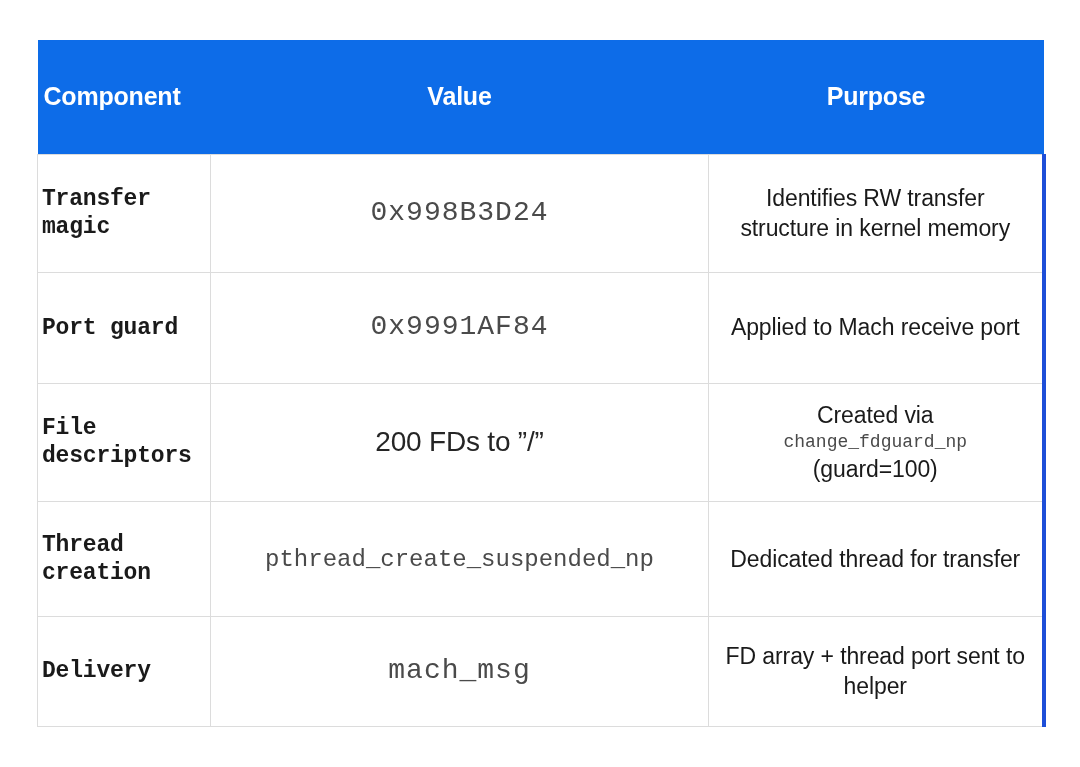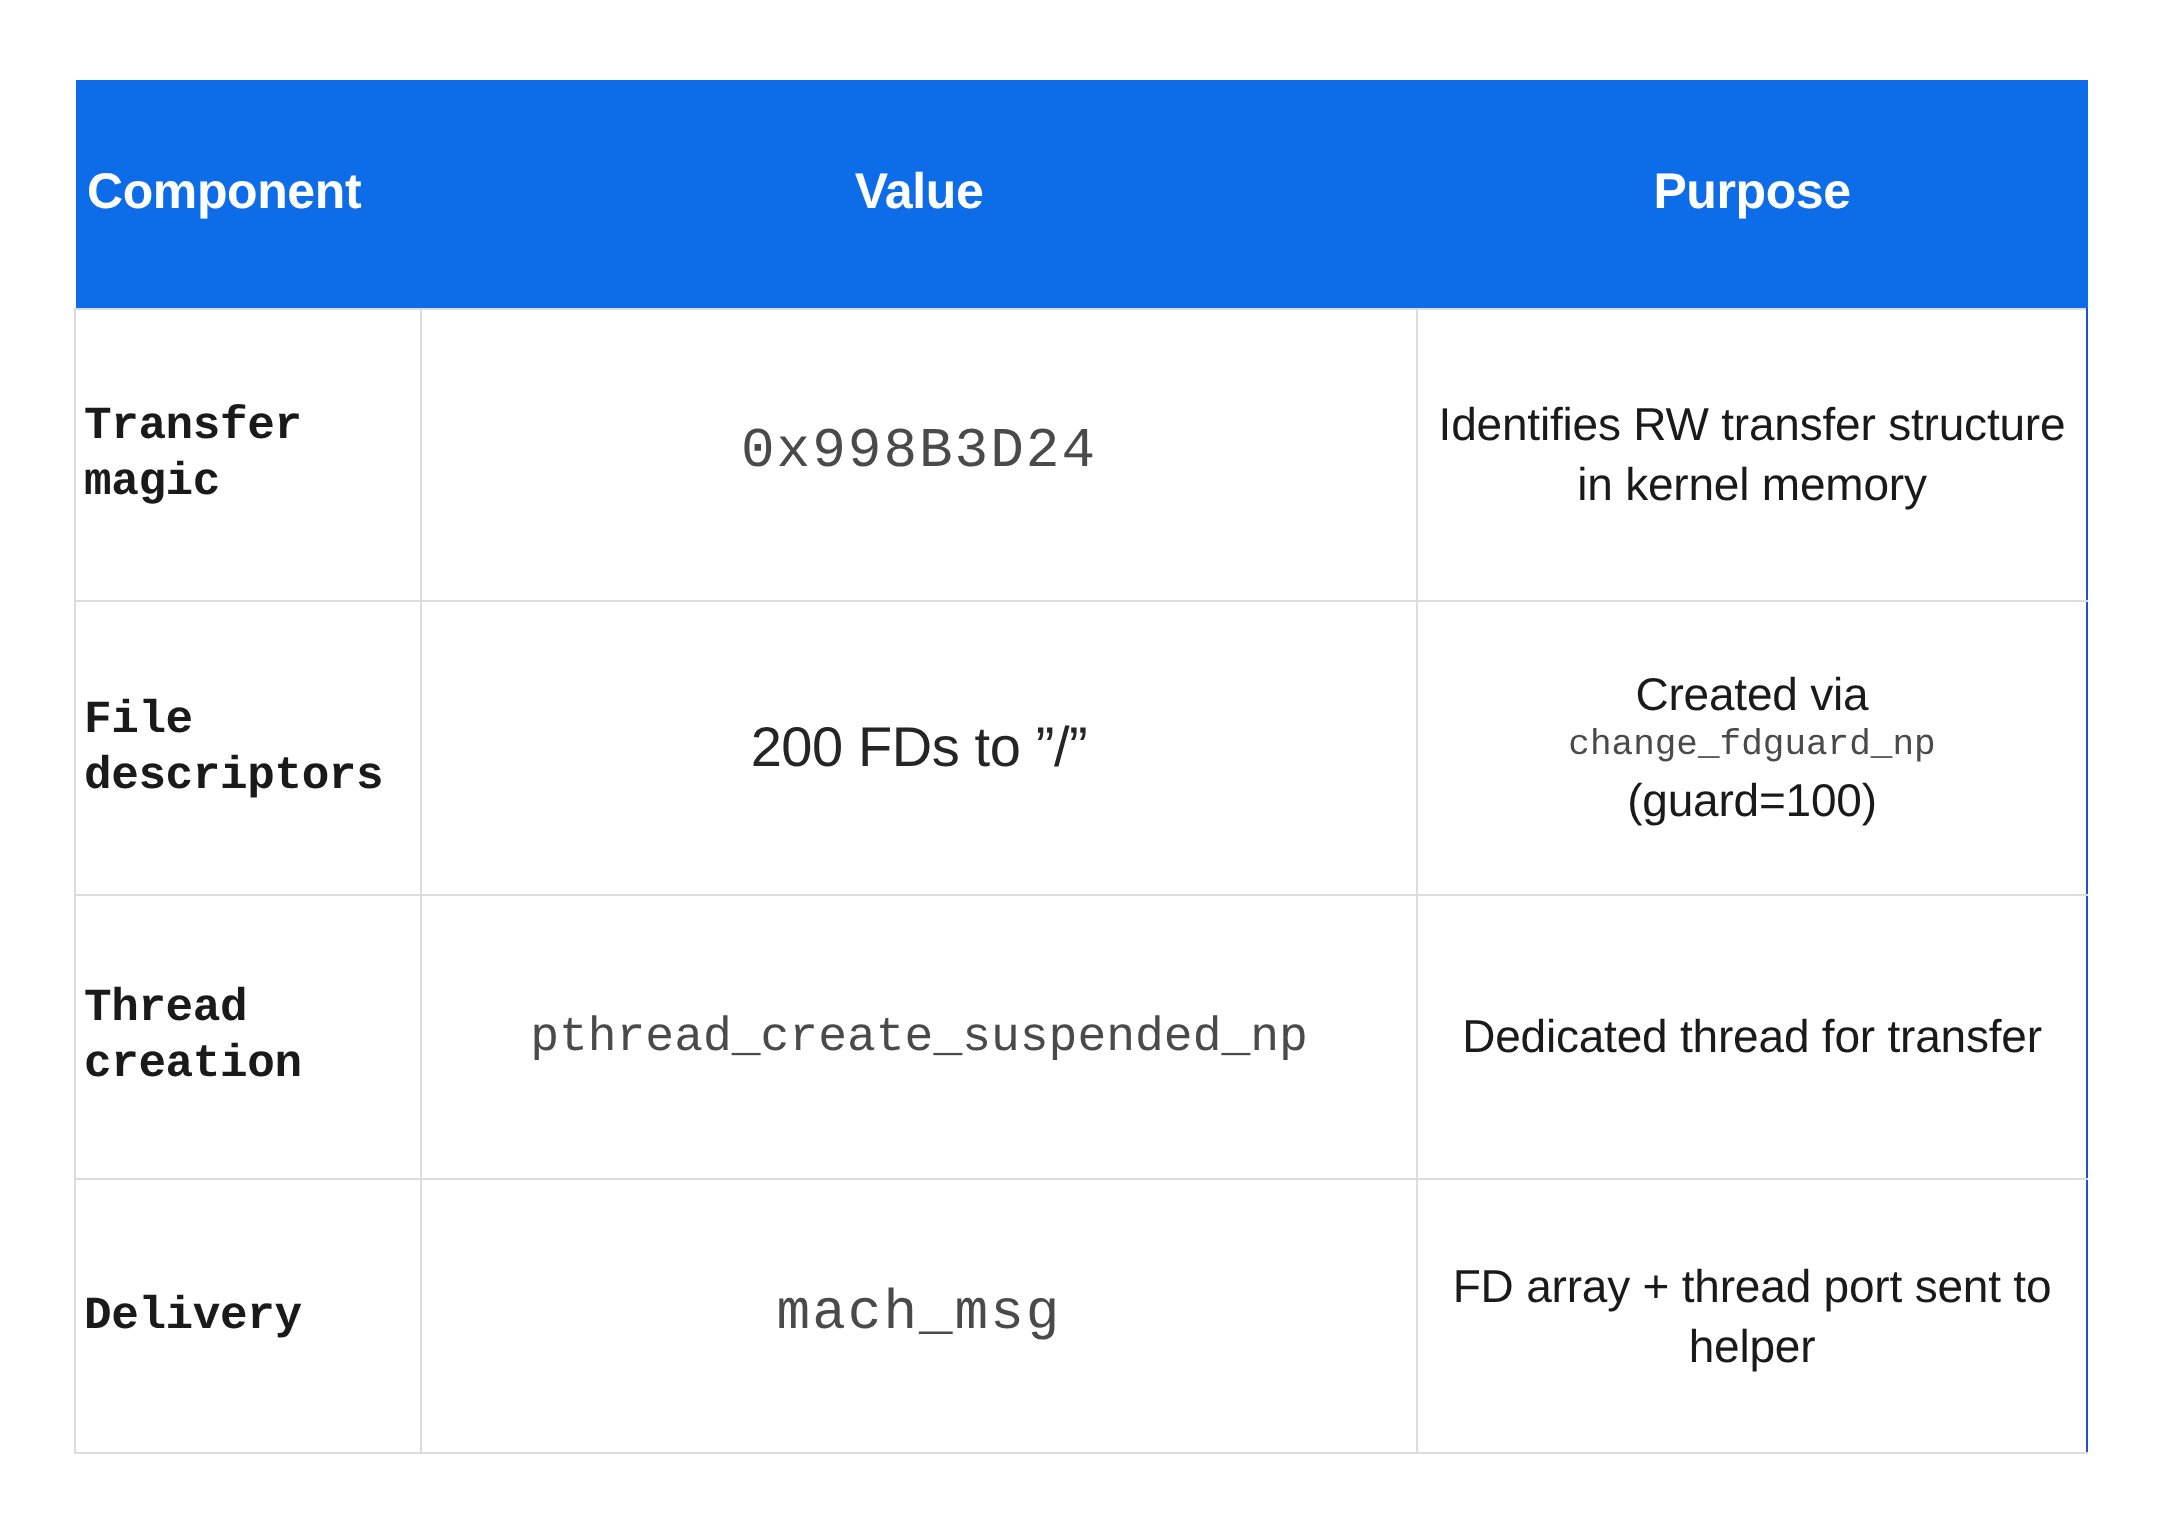--- a/index.html
+++ b/index.html
@@ -65,21 +65,21 @@
     vertical-align: middle;
     color: #1a1a1a;
     background: #ffffff;
     padding: 8px 10px;
   }
 
   tbody tr td:first-child {
     border-left: 1px solid #dcdcdc;
   }
   tbody tr td:last-child {
-    border-right: 1px solid #1d4ed8;
+    border-right: 4px solid #1d4ed8;
   }
 
   td.cell-component {
     text-align: left;
     font-family: Liberation Mono, monospace;
     font-weight: bold;
     font-size: 23px;
     line-height: 1.22;
     letter-spacing: -0.2px;
     padding-left: 4px;
@@ -157,20 +157,27 @@
         </tr>
       </thead>
       <tbody>
         <tr style="height:118px;">
           <td class="cell-component">Transfer magic</td>
           <td class="cell-value">
             <span class="mono-value">0x998B3D24</span>
           </td>
           <td class="cell-purpose">Identifies RW transfer structure in kernel memory</td>
         </tr>
+        <tr style="height:111px;">
+          <td class="cell-component">Port guard</td>
+          <td class="cell-value">
+            <span class="mono-value">0x9991AF84</span>
+          </td>
+          <td class="cell-purpose">Applied to Mach receive port</td>
+        </tr>
         <tr style="height:118px;">
           <td class="cell-component">File descriptors</td>
           <td class="cell-value">
             <span class="sans-value">200 FDs to ”/”</span>
           </td>
           <td class="cell-purpose">
             <span class="purpose-line">Created via</span>
             <span class="purpose-mono">change_fdguard_np</span>
             <span class="purpose-line">(guard=100)</span>
           </td>

